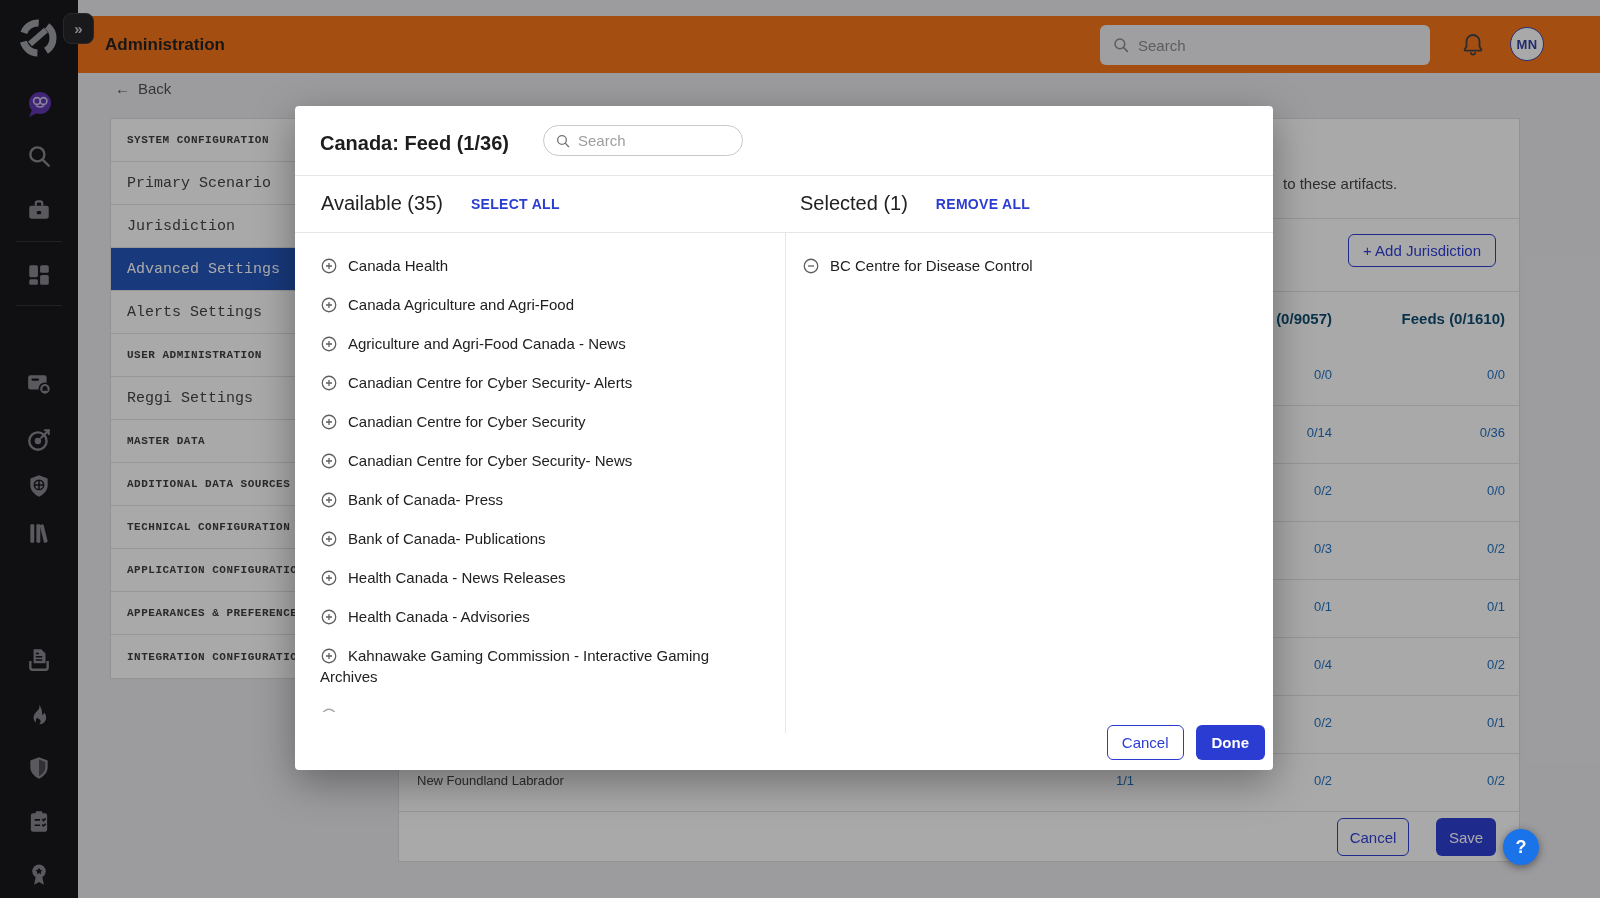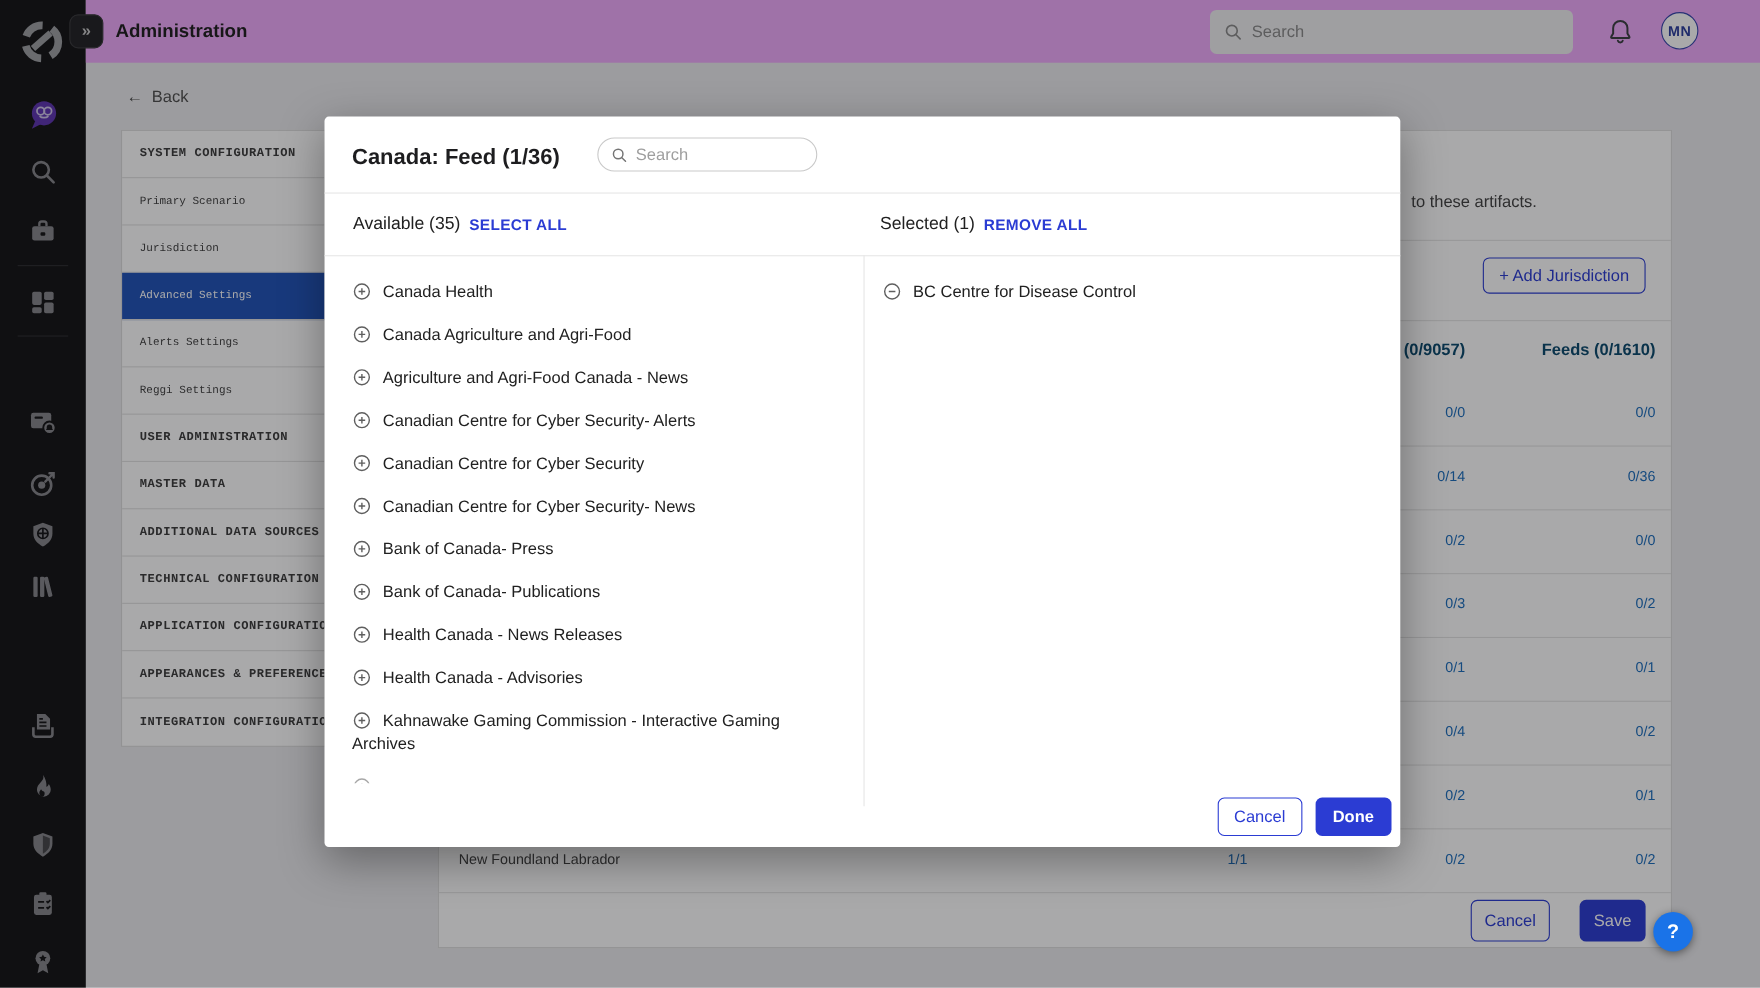--- a/index.html
+++ b/index.html
@@ -15,42 +15,42 @@
   .logo{position:absolute;left:14px;top:14px;width:48px;height:48px;}
   .sicon{position:absolute;left:50%;transform:translateX(-50%);color:#86868a;width:26px;height:26px;}
   .sicon svg{width:100%;height:100%;display:block;}
   .sdiv{position:absolute;left:16px;width:46px;height:1px;background:#2e2e31;}
   .assistant-badge{position:absolute;left:50%;transform:translateX(-50%);width:30px;height:30px;}
   .expand-btn{position:absolute;left:63px;top:13px;width:31px;height:31px;border-radius:8px;
     background:#232325;border:1px solid #3a3a3d;color:#c9c9cb;font-size:15px;font-weight:700;
     display:flex;align-items:center;justify-content:center;z-index:2;}
 
   
-  .topbar{position:absolute;left:78px;top:0;right:0;height:57px;background:#f0abfc;z-index:1;}
+  .topbar{position:absolute;left:78px;top:16px;right:0;height:57px;background:#f97316;z-index:1;}
   .app-title{position:absolute;left:27px;top:19px;font-size:17px;font-weight:700;color:#1f1f1f;}
   .tb-search{position:absolute;left:1022px;top:9px;width:330px;height:40px;background:#f0f0f2;border-radius:6px;}
   .tb-search svg{position:absolute;left:12px;top:11px;width:18px;height:18px;color:#8a8a8a;}
   .tb-search input{position:absolute;left:0;top:0;width:100%;height:100%;border:none;background:transparent;
     padding-left:38px;font-size:15px;color:#5f6368;font-family:inherit;outline:none;}
   .tb-search input::placeholder{color:#8a8a8a;}
   .bell{position:absolute;left:1383px;top:16px;width:24px;height:26px;color:#3c4043;}
   .avatar{position:absolute;left:1432px;top:11px;width:34px;height:34px;border-radius:50%;background:#fff;
     border:1.5px solid #3747ae;color:#2c3e9e;font-size:13px;font-weight:700;letter-spacing:.5px;
     display:flex;align-items:center;justify-content:center;}
 
   
   .content{position:absolute;left:78px;top:57px;right:0;bottom:0;background:#ececee;}
   .back-link{position:absolute;left:37px;top:23px;font-size:15px;color:#4f4f4f;display:flex;gap:8px;align-items:center;}
 
   .nav-panel{position:absolute;left:32px;top:61px;width:186px;background:#fff;border:1px solid #dcdcdc;}
   .nav-row{height:43px;border-bottom:1px solid #e2e2e2;display:flex;align-items:center;padding-left:16px;
     white-space:nowrap;overflow:hidden;font-family:Liberation Mono, monospace;}
   .nav-row:last-child{border-bottom:none;}
   .nav-row.h{font-size:11px;font-weight:700;letter-spacing:.5px;color:#3c3c3c;}
-  .nav-row.i{font-size:10px;color:#424242;}
+  .nav-row.i{font-size:15px;color:#424242;}
   .nav-row.sel{background:var(--selected-nav);color:#fff;}
 
   .card{position:absolute;left:320px;top:61px;width:1122px;height:744px;background:#fff;border:1px solid #dcdcdc;}
   .card-desc{position:absolute;left:884px;top:56px;font-size:15px;color:#424242;white-space:nowrap;}
   .hr{position:absolute;left:0;right:0;height:1px;background:#e4e4e4;}
   .add-jur{position:absolute;right:23px;top:115px;height:33px;padding:0 14px;background:#fff;
     border:1px solid var(--accent);border-radius:6px;color:var(--accent);font-size:15px;font-family:inherit;}
   .thead-cell{position:absolute;top:191px;font-size:15px;font-weight:700;color:#0c4a6e;white-space:nowrap;}
   .trow{position:absolute;left:0;right:0;height:58px;border-bottom:1px solid #e4e4e4;}
   .tcell{position:absolute;top:19px;font-size:13px;white-space:nowrap;}
@@ -67,22 +67,22 @@
   
   .modal{position:absolute;left:295px;top:106px;width:978px;height:664px;background:#fff;border-radius:4px;
     z-index:50;box-shadow:0 12px 40px rgba(0,0,0,.35);}
   .m-title{position:absolute;left:25px;top:26px;font-size:20px;font-weight:700;color:#1d1d1f;white-space:nowrap;}
   .m-search{position:absolute;left:248px;top:19px;width:200px;height:31px;border:1px solid #c9c9c9;border-radius:16px;background:#fff;}
   .m-search svg{position:absolute;left:11px;top:7px;width:16px;height:16px;color:#757575;}
   .m-search input{position:absolute;left:0;top:0;width:100%;height:100%;border:none;background:transparent;border-radius:16px;
     padding-left:34px;font-size:15px;color:#5f6368;font-family:inherit;outline:none;}
   .m-search input::placeholder{color:#9e9e9e;}
   .m-hr{position:absolute;left:0;right:0;height:1px;background:#e6e6e6;}
-  .m-sub-label{font-size:16px;color:#212121;}
-  .m-link{font-size:14px;font-weight:700;letter-spacing:.3px;color:var(--accent);margin-left:8px;cursor:pointer;}
+  .m-sub-label{font-size:20px;color:#212121;}
+  .m-link{font-size:14px;font-weight:700;letter-spacing:.3px;color:var(--accent);margin-left:28px;cursor:pointer;}
   .m-sub-left{position:absolute;left:26px;top:69px;height:57px;display:flex;align-items:center;}
   .m-sub-right{position:absolute;left:505px;top:69px;height:57px;display:flex;align-items:center;}
   .m-divider{position:absolute;left:490px;top:126px;width:1px;height:501px;background:#e6e6e6;}
   .m-list{position:absolute;top:126px;height:480px;overflow:hidden;padding-top:14px;}
   .m-list.left{left:0;width:490px;}
   .m-list.right{left:490px;width:488px;}
   .mitem{padding:9px 56px 9px 25px;font-size:15px;line-height:21px;color:#212121;}
   .m-list.right .mitem{padding-left:17px;}
   .mitem svg{width:18px;height:18px;vertical-align:-4px;margin-right:10px;color:#5f5f5f;}
   .mitem.clipped{opacity:.55;}
@@ -232,22 +232,22 @@
     <span>←</span>
     <span>Back</span>
   </div>
 
   <div class="nav-panel">
     <div class="nav-row h">SYSTEM CONFIGURATION</div>
     <div class="nav-row i">Primary Scenario</div>
     <div class="nav-row i">Jurisdiction</div>
     <div class="nav-row i sel">Advanced Settings</div>
     <div class="nav-row i">Alerts Settings</div>
+    <div class="nav-row h">USER ADMINISTRATION</div>
     <div class="nav-row i">Reggi Settings</div>
-    <div class="nav-row h">USER ADMINISTRATION</div>
     <div class="nav-row h">MASTER DATA</div>
     <div class="nav-row h">ADDITIONAL DATA SOURCES</div>
     <div class="nav-row h">TECHNICAL CONFIGURATION</div>
     <div class="nav-row h">APPLICATION CONFIGURATION</div>
     <div class="nav-row h">APPEARANCES &amp; PREFERENCES</div>
     <div class="nav-row h">INTEGRATION CONFIGURATION</div>
   </div>
 
   <div class="card">
     <div class="card-desc">to these artifacts.</div>

